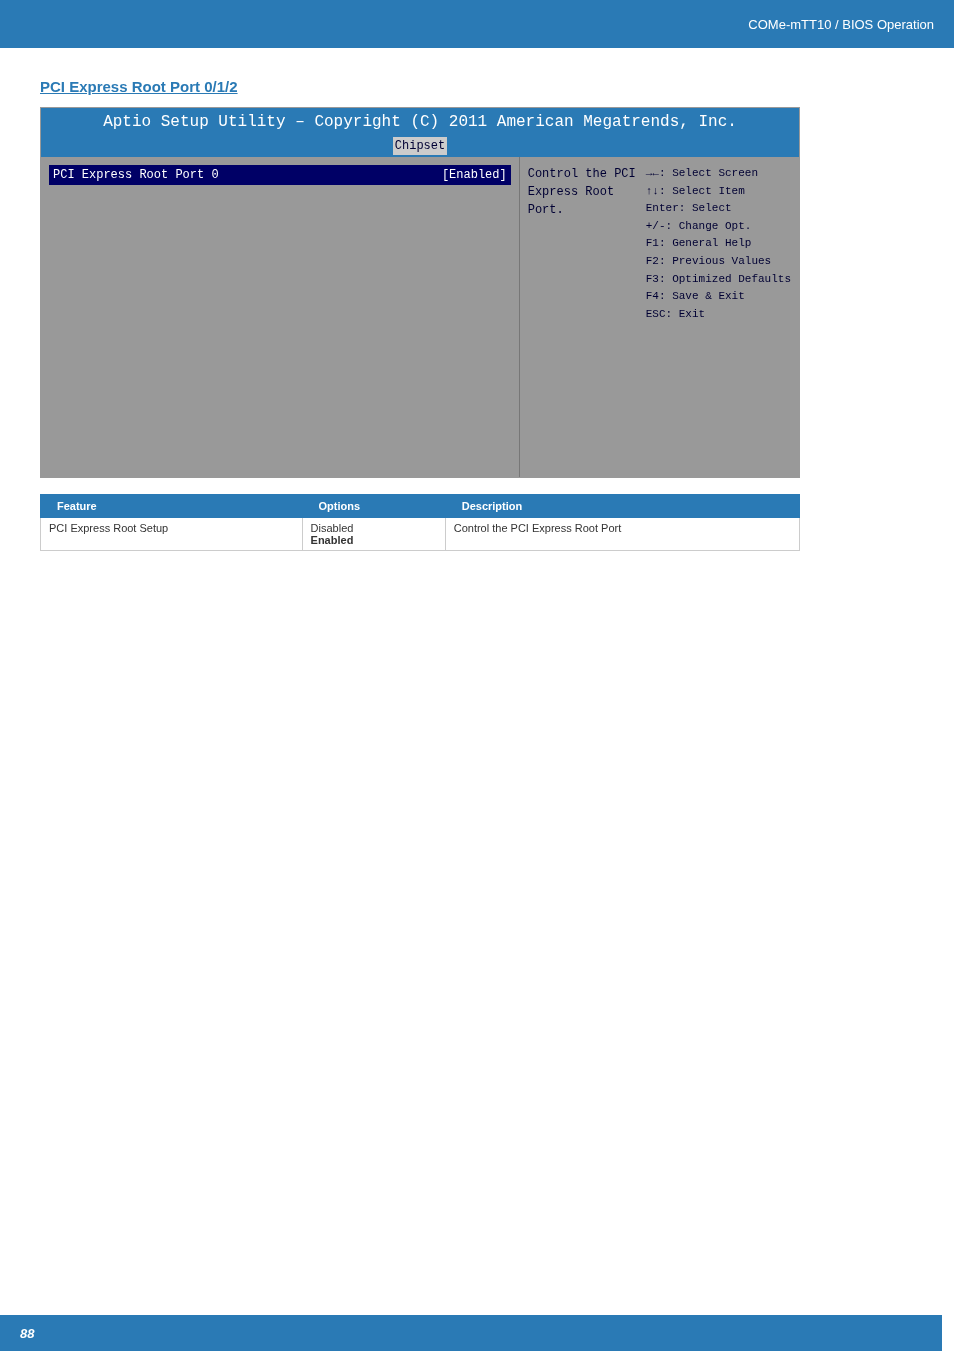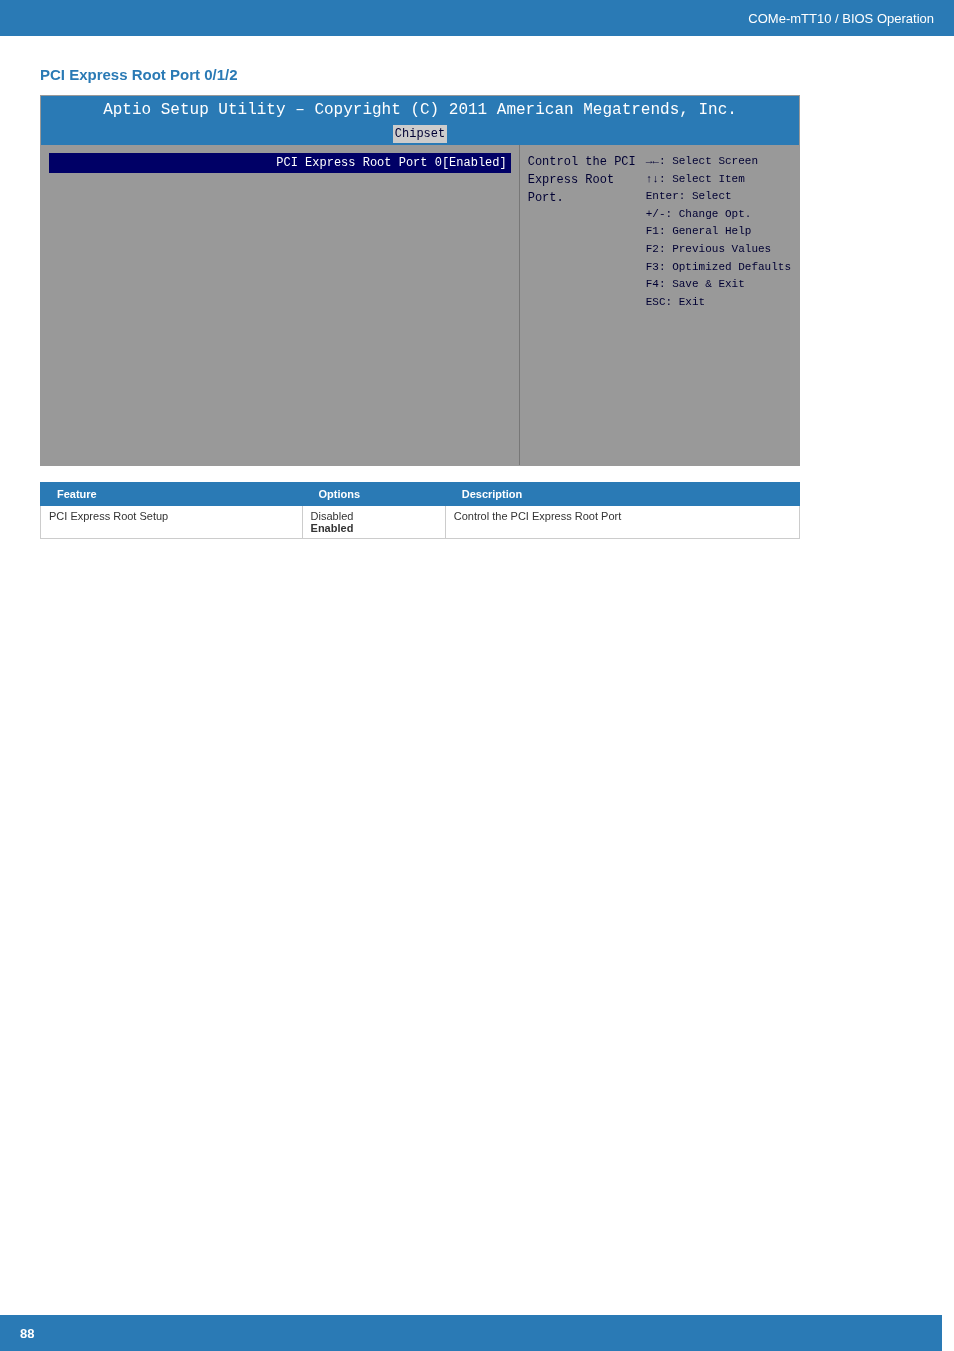--- a/index.html
+++ b/index.html
@@ -7,21 +7,21 @@
       width: 954px;
       min-height: 1351px;
       background: #ffffff;
       font-family: Arial, sans-serif;
       position: relative;
     }
 
     
     .top-bar {
       background: #2a7ab5;
-      height: 36px;
+      height: 48px;
       display: flex;
       align-items: center;
       justify-content: flex-end;
       padding-right: 20px;
     }
     .top-bar-title {
       color: #ffffff;
       font-size: 13px;
     }
 
@@ -29,20 +29,21 @@
     .main-content {
       padding: 30px 40px 40px 40px;
     }
 
     
     .section-heading {
       color: #2a7ab5;
       font-size: 15px;
       font-weight: bold;
       margin-bottom: 12px;
+      text-decoration: underline;
     }
 
     
     .bios-container {
       border: 1px solid #999;
       width: 760px;
       background: #999999;
     }
 
     
@@ -94,21 +95,20 @@
       font-family: 'Courier New', monospace;
       font-size: 12px;
       color: #000033;
     }
     .bios-menu-item.selected {
       background: #000066;
       color: #ffffff;
     }
     .bios-menu-item-label {
       flex: 1;
-      text-align: right;
     }
     .bios-menu-item-value {
       color: #000033;
     }
     .bios-menu-item.selected .bios-menu-item-value {
       color: #ffffff;
     }
 
     
     .bios-right {
@@ -186,20 +186,21 @@
     .bottom-bar {
       position: absolute;
       bottom: 0;
       left: 0;
       right: 12px;
       height: 36px;
       background: #2a7ab5;
       display: flex;
       align-items: center;
       padding-left: 20px;
+      font-style: italic;
     }
     .page-number {
       color: #ffffff;
       font-size: 13px;
       font-weight: bold;
     }
   </style>
 </head>
 <body>
 

